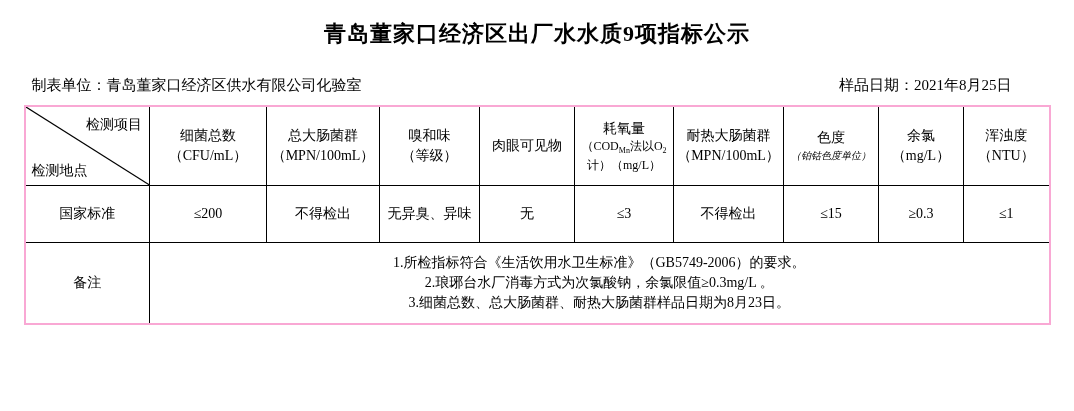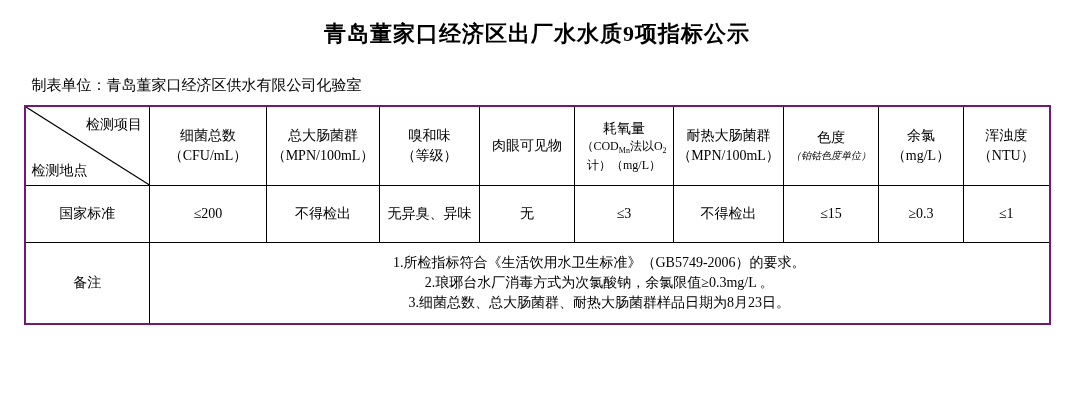--- a/index.html
+++ b/index.html
@@ -30,21 +30,21 @@
     box-sizing: border-box;
     padding-left: 7px;
     padding-right: 38px;
   }
 
   table.report {
     width: 1025px;
     margin: 0 auto;
     border-collapse: collapse;
     table-layout: fixed;
-    border: 2px solid #701a75;
+    border: 2px solid #f9a8d4;
   }
   table.report th, table.report td {
     border: 1px solid #000;
     text-align: center;
     vertical-align: middle;
     font-weight: normal;
     font-size: 14px;
     padding: 0;
     overflow: hidden;
   }
@@ -81,20 +81,21 @@
 </style>
 </head>
 <body>
 
 <div class="page">
 
   <div class="title">青岛董家口经济区出厂水水质9项指标公示</div>
 
   <div class="meta">
     <span>制表单位：青岛董家口经济区供水有限公司化验室</span>
+    <span>样品日期：2021年8月25日</span>
   </div>
 
   <table class="report">
     <colgroup>
       <col style="width:125px">
         <col style="width:117px">
         <col style="width:113px">
       <col style="width:100px">
         <col style="width:95px">
         <col style="width:99px">

